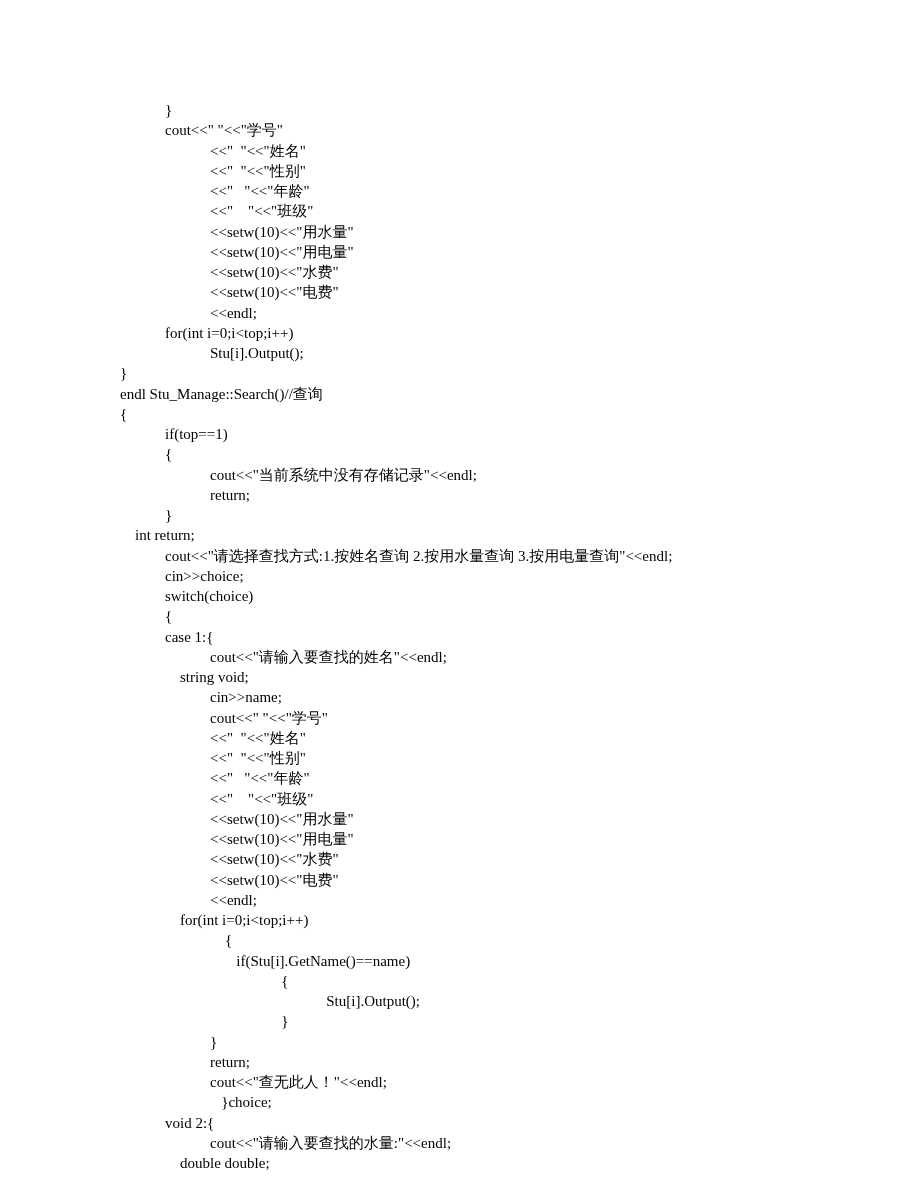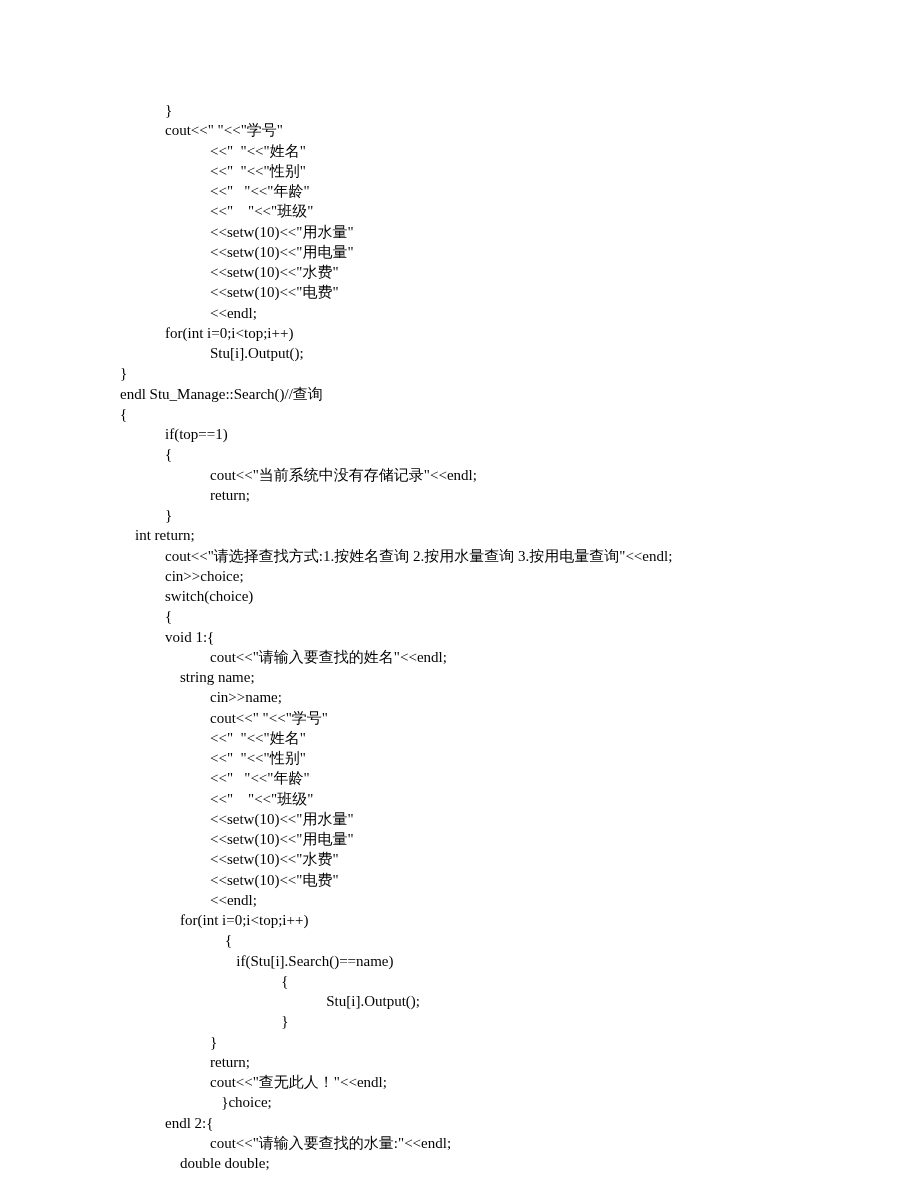--- a/index.html
+++ b/index.html
@@ -39,39 +39,39 @@
 <span>            if(top==1)</span>
 <span>            {</span>
 <span>                        cout&lt;&lt;"当前系统中没有存储记录"&lt;&lt;endl;</span>
 <span>                        return;</span>
 <span>            }</span>
 <span>    int return;</span>
 <span>            cout&lt;&lt;"请选择查找方式:1.按姓名查询 2.按用水量查询 3.按用电量查询"&lt;&lt;endl;</span>
 <span>            cin&gt;&gt;choice;</span>
 <span>            switch(choice)</span>
 <span>            {</span>
-<span>            void 1:{</span>
+<span>            case 1:{</span>
 <span>                        cout&lt;&lt;"请输入要查找的姓名"&lt;&lt;endl;</span>
-<span>                string name;</span>
+<span>                string void;</span>
 <span>                        cin&gt;&gt;name;</span>
 <span>                        cout&lt;&lt;" "&lt;&lt;"学号"</span>
 <span>                        &lt;&lt;"  "&lt;&lt;"姓名"</span>
 <span>                        &lt;&lt;"  "&lt;&lt;"性别"</span>
 <span>                        &lt;&lt;"   "&lt;&lt;"年龄"</span>
 <span>                        &lt;&lt;"    "&lt;&lt;"班级"</span>
 <span>                        &lt;&lt;setw(10)&lt;&lt;"用水量"</span>
 <span>                        &lt;&lt;setw(10)&lt;&lt;"用电量"</span>
 <span>                        &lt;&lt;setw(10)&lt;&lt;"水费"</span>
 <span>                        &lt;&lt;setw(10)&lt;&lt;"电费"</span>
 <span>                        &lt;&lt;endl;</span>
 <span>                for(int i=0;i&lt;top;i++)</span>
 <span>                            {</span>
-<span>                               if(Stu[i].Search()==name)</span>
+<span>                               if(Stu[i].GetName()==name)</span>
 <span>                                           {</span>
 <span>                                                       Stu[i].Output();</span>
 <span>                                           }</span>
 <span>                        }</span>
 <span>                        return;</span>
 <span>                        cout&lt;&lt;"查无此人！"&lt;&lt;endl;</span>
 <span>                           }choice;</span>
-<span>            endl 2:{</span>
+<span>            void 2:{</span>
 <span>                        cout&lt;&lt;"请输入要查找的水量:"&lt;&lt;endl;</span>
 <span>                double double;</span></div>
 
 </body></html>

